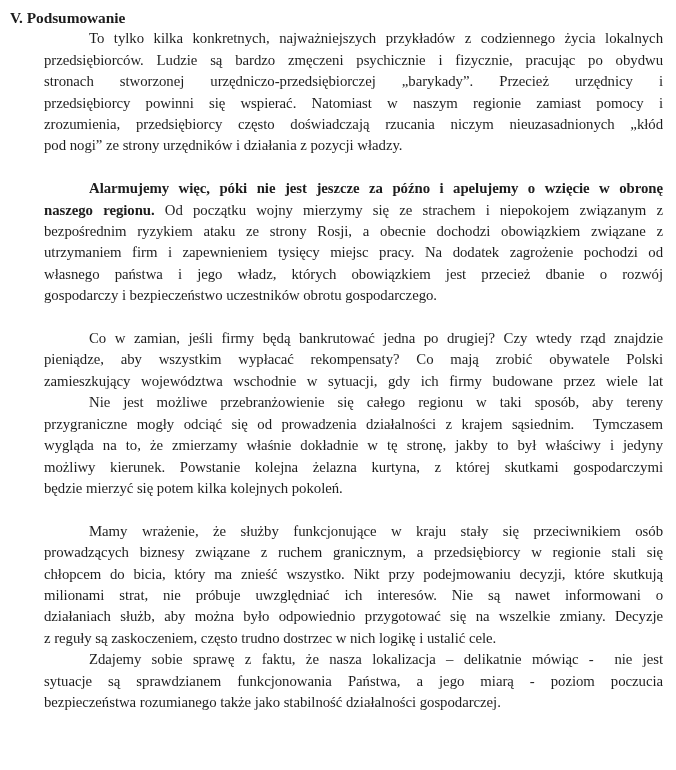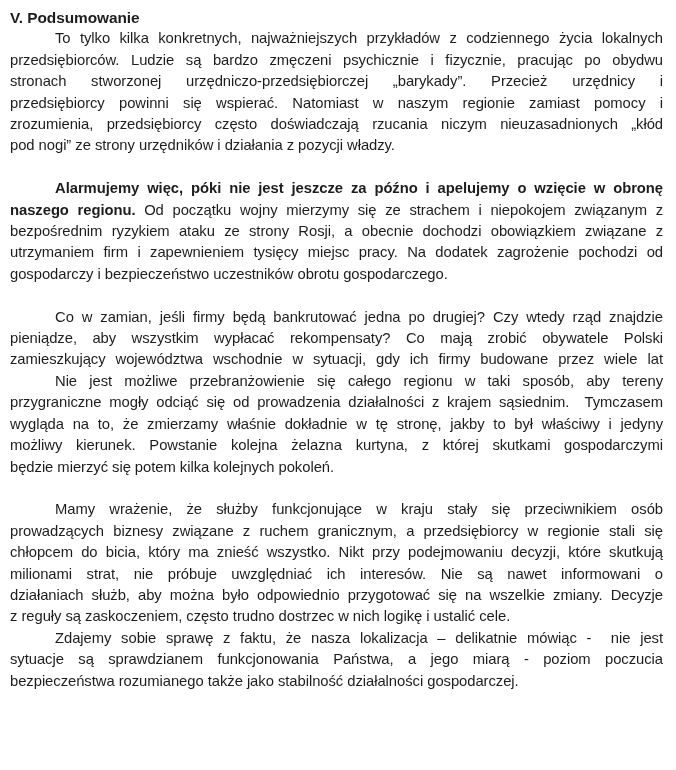--- a/index.html
+++ b/index.html
@@ -6,21 +6,21 @@
     margin: 0;
     padding: 0;
     background: #ffffff;
   }
   .page {
     box-sizing: border-box;
     width: 676px;
     height: 770px;
     background: #ffffff;
     padding: 7px 13px 0 10px;
-    font-family: Liberation Sans, sans-serif;
+    font-family: Liberation Serif, serif;
     font-size: 14.8px;
     line-height: 21.4px;
     color: #1d1d1d;
     letter-spacing: -0.05px;
     filter: blur(0.24px);
     overflow: hidden;
   }
   .heading {
     font-size: 15.4px;
     font-weight: 700;
@@ -29,20 +29,21 @@
     white-space: nowrap;
   }
   .paragraph { margin: 0; }
   .paragraph.gap { margin-top: 21.4px; }
   .line {
     white-space: nowrap;
     overflow: hidden;
     text-align: justify;
     text-align-last: justify;
     text-justify: inter-word;
+    margin-left: 34px;
   }
   .line.first { text-indent: 45px; }
   .line.last { text-align-last: left; }
   .seg { white-space: pre; }
   .seg.bold { font-weight: 700; }
 </style>
 </head>
 <body>
 
 <div class="page">
@@ -54,20 +55,21 @@
         <div class="line"><span class="seg">stronach stworzonej urzędniczo-przedsiębiorczej „barykady”. Przecież urzędnicy i</span></div>
         <div class="line"><span class="seg">przedsiębiorcy powinni się wspierać. Natomiast w naszym regionie zamiast pomocy i</span></div>
         <div class="line"><span class="seg">zrozumienia, przedsiębiorcy często doświadczają rzucania niczym nieuzasadnionych „kłód</span></div>
         <div class="line last"><span class="seg">pod nogi” ze strony urzędników i działania z pozycji władzy.</span></div>
       </div>
       <div class="paragraph gap">
         <div class="line first"><span class="seg bold">Alarmujemy więc, póki nie jest jeszcze za późno i apelujemy o wzięcie w obronę</span></div>
         <div class="line"><span class="seg bold">naszego regionu.</span><span class="seg"> Od początku wojny mierzymy się ze strachem i niepokojem związanym z</span></div>
         <div class="line"><span class="seg">bezpośrednim ryzykiem ataku ze strony Rosji, a obecnie dochodzi obowiązkiem związane z</span></div>
         <div class="line"><span class="seg">utrzymaniem firm i zapewnieniem tysięcy miejsc pracy. Na dodatek zagrożenie pochodzi od</span></div>
+        <div class="line"><span class="seg">własnego państwa i jego władz, których obowiązkiem jest przecież dbanie o rozwój</span></div>
         <div class="line last"><span class="seg">gospodarczy i bezpieczeństwo uczestników obrotu gospodarczego.</span></div>
       </div>
       <div class="paragraph gap">
         <div class="line first"><span class="seg">Co w zamian, jeśli firmy będą bankrutować jedna po drugiej? Czy wtedy rząd znajdzie</span></div>
         <div class="line"><span class="seg">pieniądze, aby wszystkim wypłacać rekompensaty? Co mają zrobić obywatele Polski</span></div>
         <div class="line"><span class="seg">zamieszkujący województwa wschodnie w sytuacji, gdy ich firmy budowane przez wiele lat</span></div>
       </div>
       <div class="paragraph">
         <div class="line first"><span class="seg">Nie jest możliwe przebranżowienie się całego regionu w taki sposób, aby tereny</span></div>
         <div class="line"><span class="seg">przygraniczne mogły odciąć się od prowadzenia działalności z krajem sąsiednim.  Tymczasem</span></div>

